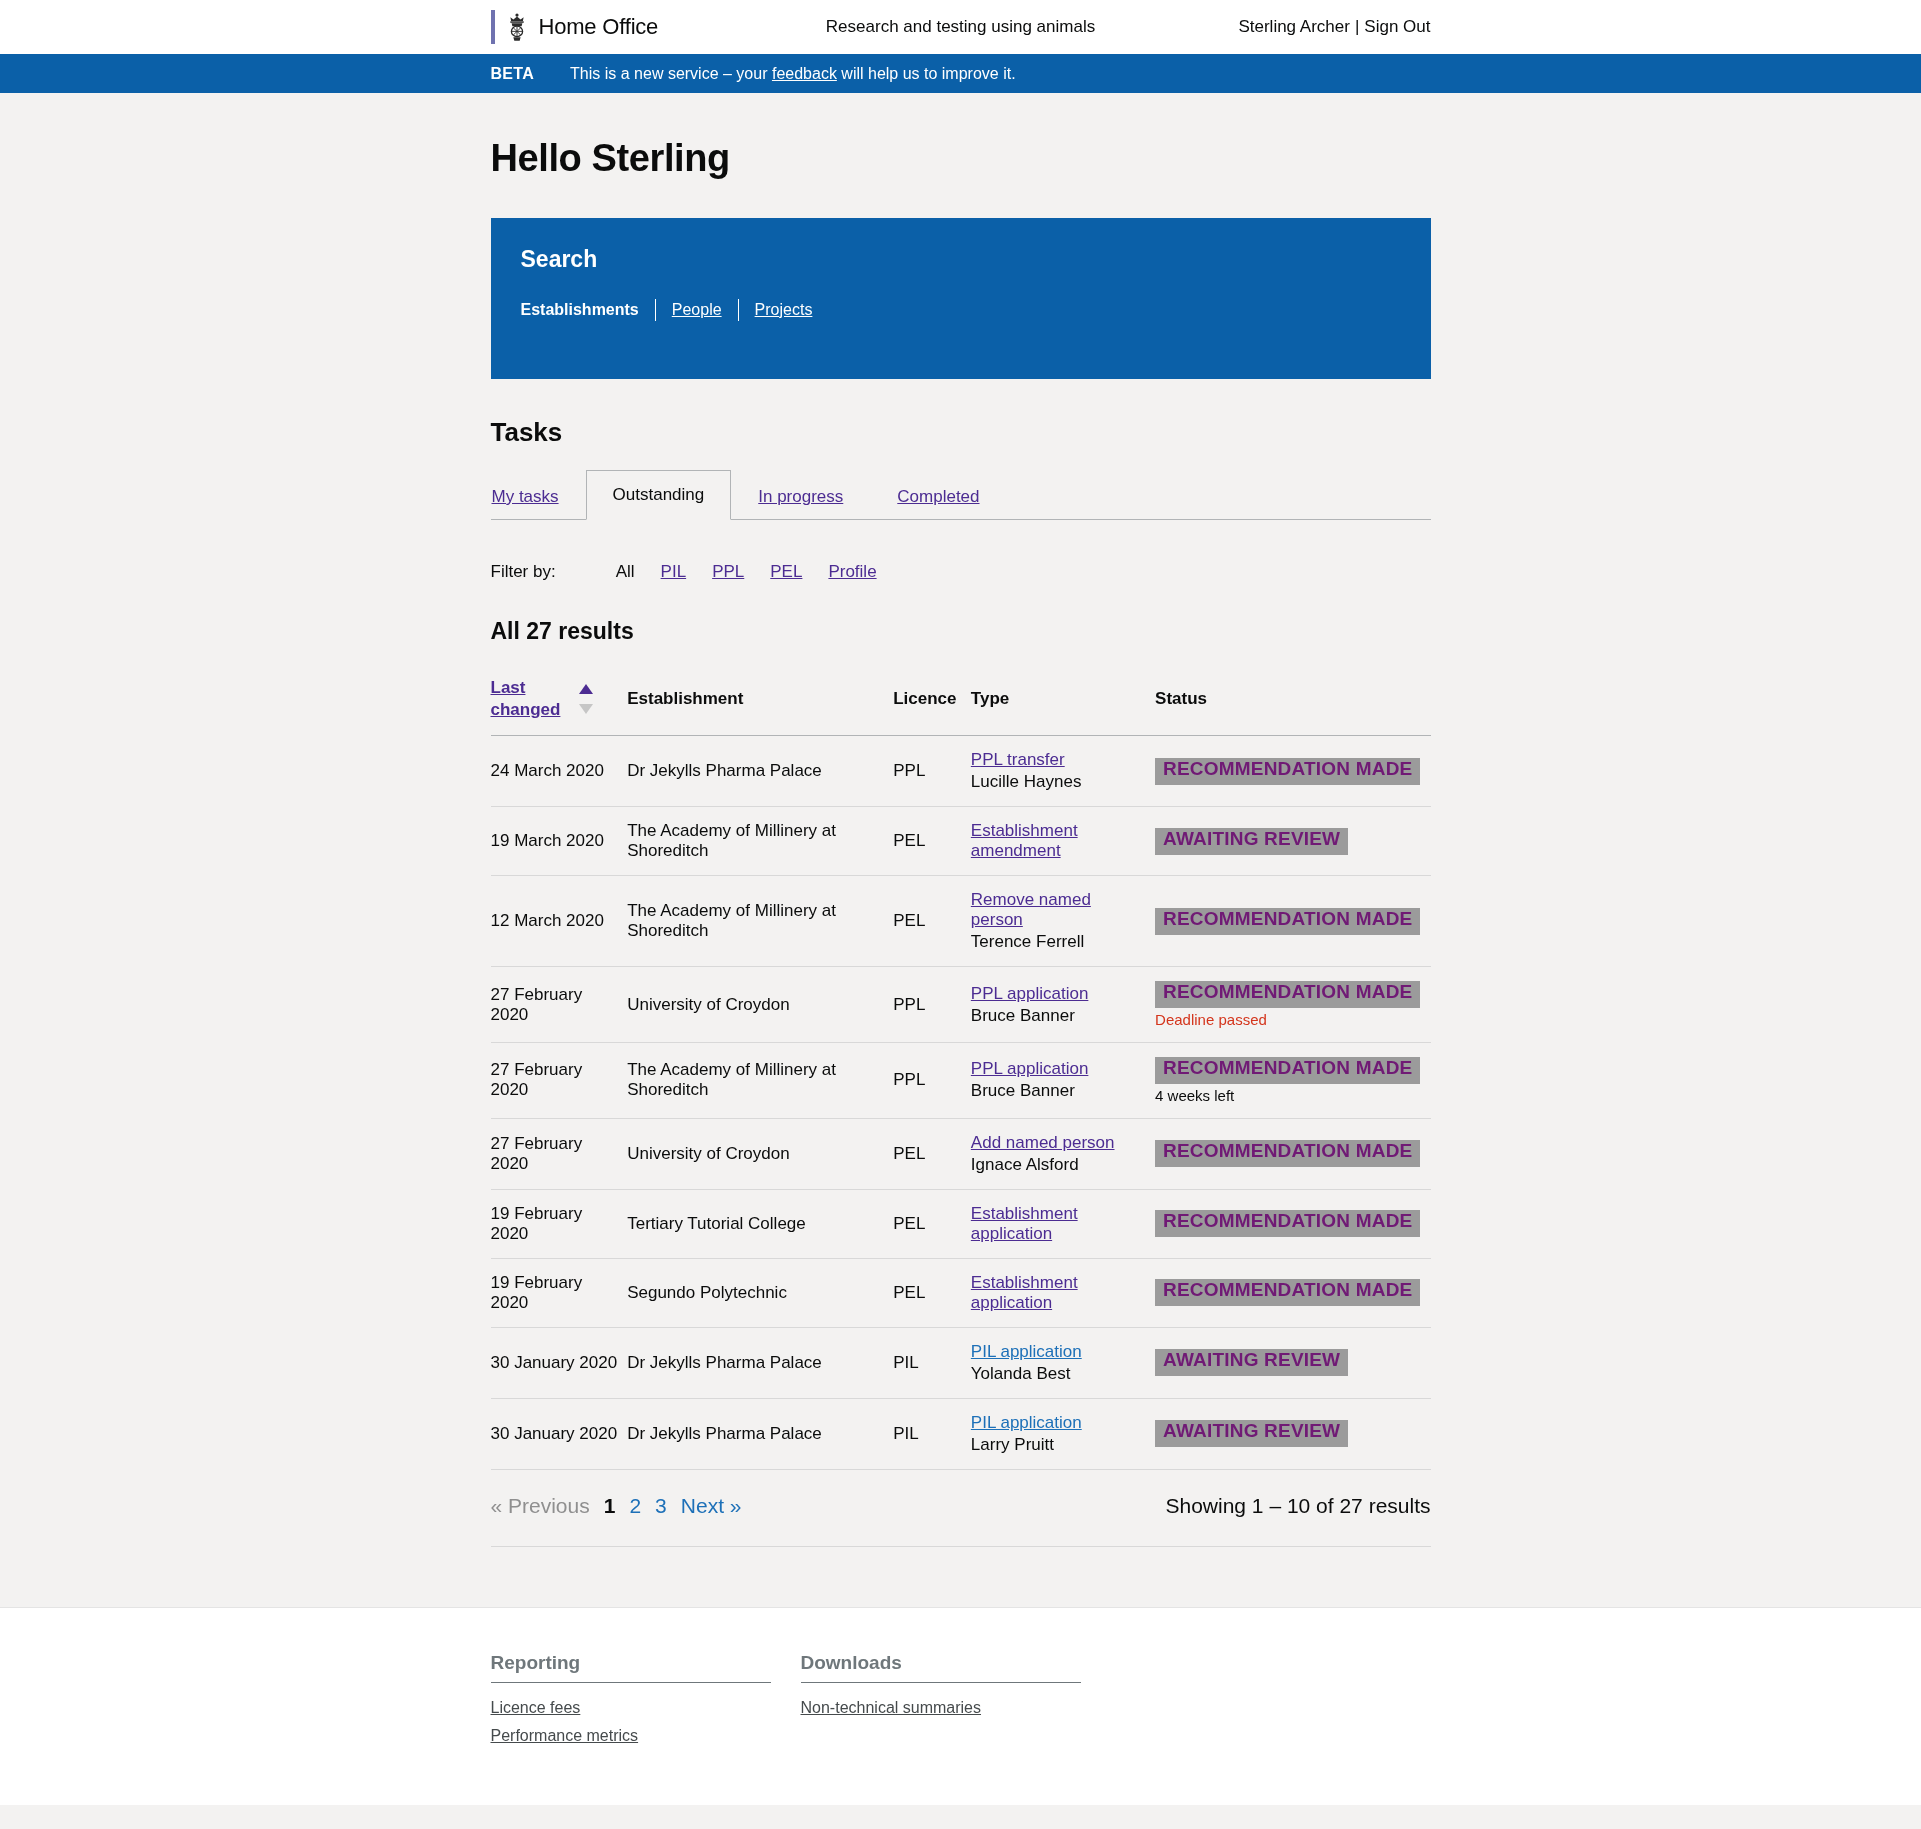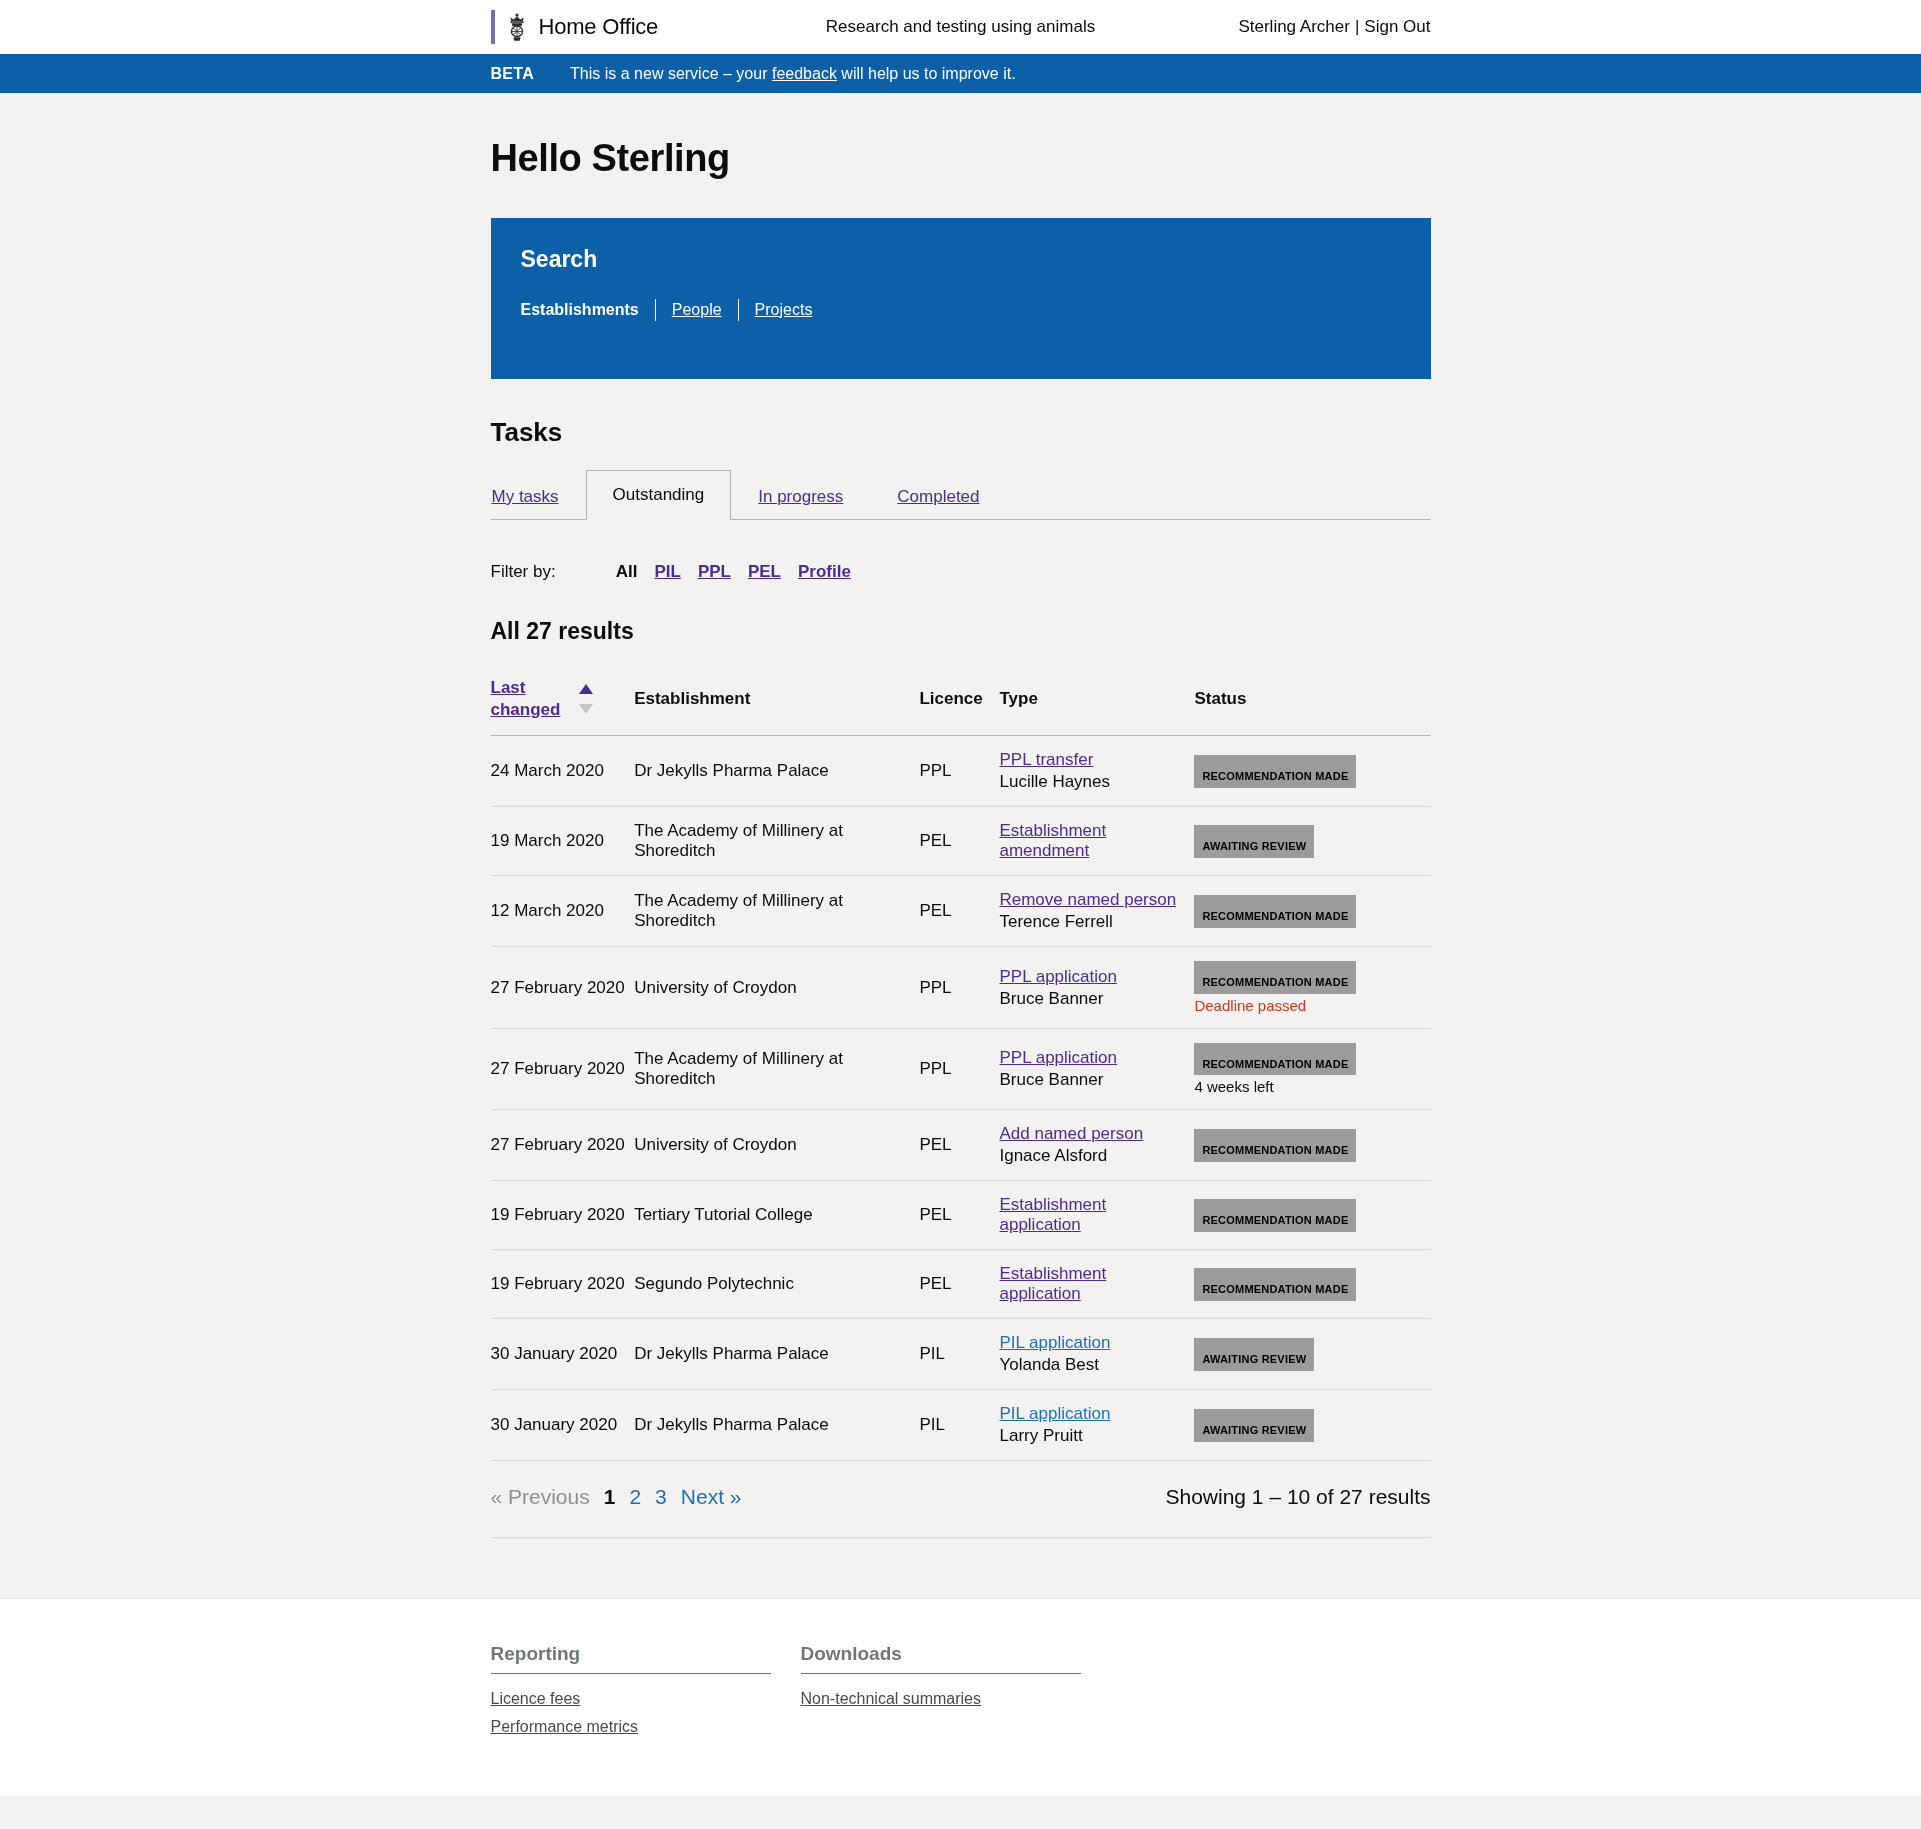--- a/index.html
+++ b/index.html
@@ -206,21 +206,21 @@
   }
 
   
   .filter-row {
     display: flex;
     align-items: baseline;
     font-size: 17px;
     margin-bottom: 36px;
   }
   .filter-label { margin-right: 60px; }
-  .filter-items { display: flex; gap: 17px; font-weight: bold; }
+  .filter-items { display: flex; gap: 26px; }
   .filter-item { color: #4c2c92; text-decoration: underline; }
   .filter-item.active { color: #0b0c0c; text-decoration: none; }
 
   h3.results-count {
     font-size: 23px;
     font-weight: bold;
     margin: 0 0 26px 0;
   }
 
   
@@ -266,25 +266,25 @@
     border-left: 7px solid transparent;
     border-right: 7px solid transparent;
     border-top: 10px solid #c6c6c6;
   }
   .type-link { color: #4c2c92; text-decoration: underline; display: inline-block; }
   .type-link.unvisited { color: #1d70b8; }
   .type-person { display: block; color: #0b0c0c; margin-top: 2px; }
   .badge {
     display: inline-block;
     background: #9b9b9b;
-    color: #000000;
-    font-size: 11px;
+    color: #701a75;
+    font-size: 19px;
     font-weight: bold;
     letter-spacing: 0.2px;
-    padding: 15px 8px 5px 8px;
+    padding: 0 8px 5px 8px;
     line-height: 1.15;
     white-space: nowrap;
   }
   .deadline { display: block; margin-top: 3px; font-size: 15px; color: #0b0c0c; }
   .deadline.passed { color: #d4351c; }
 
   
   .pagination-row {
     display: flex;
     align-items: baseline;

